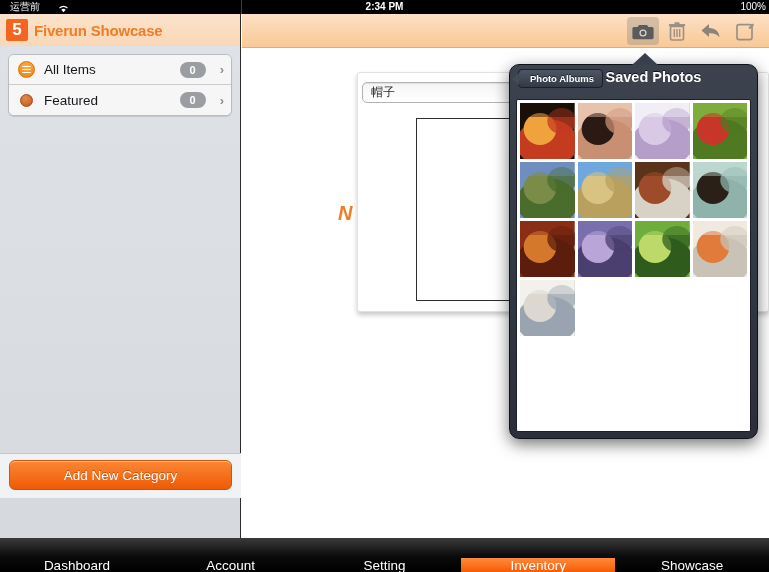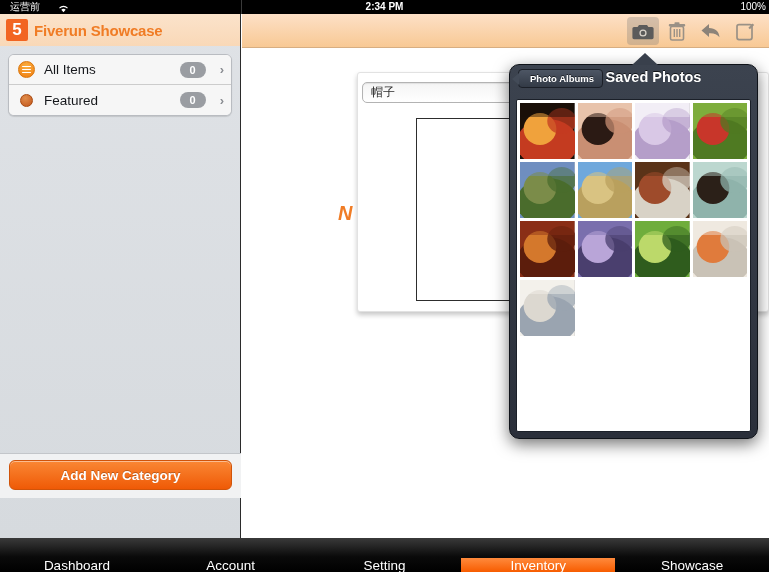--- a/index.html
+++ b/index.html
@@ -84,21 +84,21 @@
 
   .addcat-wrap {
     position: absolute; left: 0; bottom: 40px; width: 241px;
     padding: 6px 9px 8px 9px; background: #f1f2f3;
     border-top: 1px solid #c3c6ca;
   }
   .addcat-btn {
     height: 30px; width: 100%; border-radius: 6px;
     background: linear-gradient(#fa8734, #ef5a06);
     border: 1px solid #d0540a; color: #fff;
-    font-size: 13.5px; font-weight: bold;
+    font-size: 13.5px; font-weight: normal;
     display: flex; align-items: center; justify-content: center;
     text-shadow: 0 -1px 0 rgba(0,0,0,.25);
     box-shadow: inset 0 1px 0 rgba(255,255,255,.45);
   }
 
   
   .detail { position: absolute; left: 242px; top: 0; width: 527px; height: 524px; background: #fff; }
   .detail-nav {
     height: 34px; background: linear-gradient(#fde0c6, #f8c995);
     position: relative; border-bottom: 1px solid #d7ae82;

